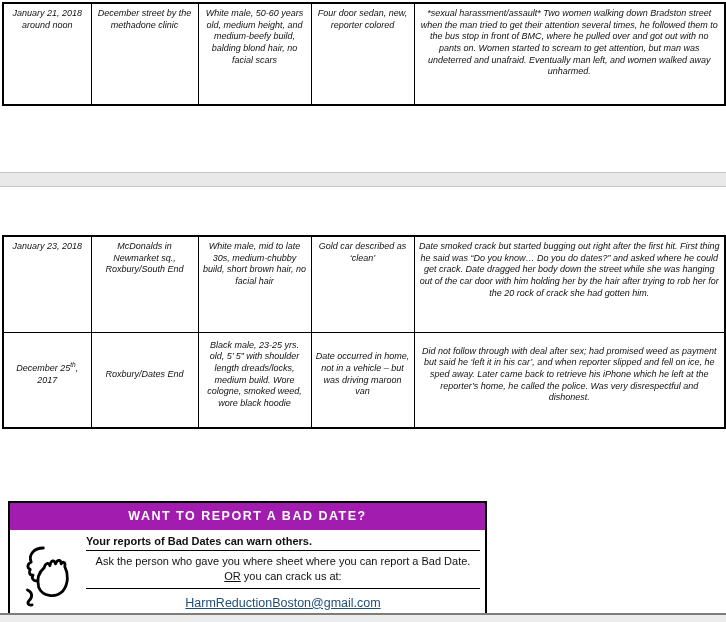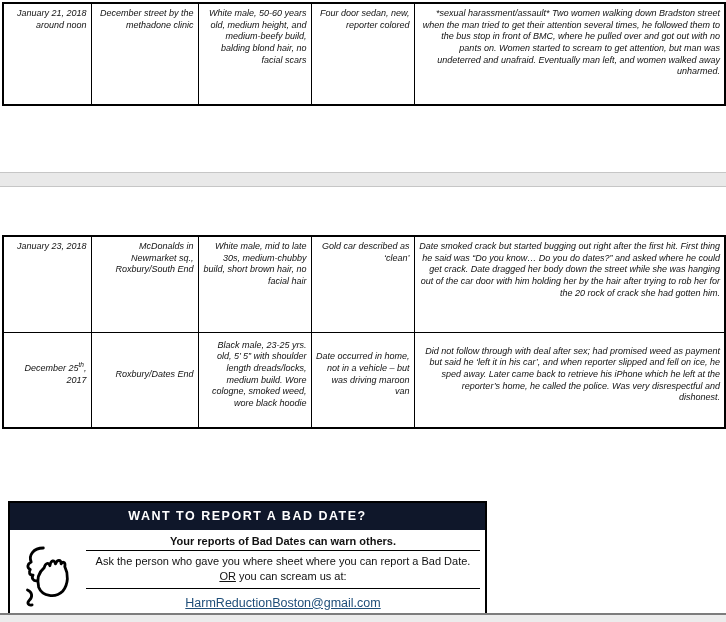--- a/index.html
+++ b/index.html
@@ -12,21 +12,21 @@
   
   .doc-table{
     position:absolute;left:2px;
     border-collapse:collapse;table-layout:fixed;width:722px;
     border:2px solid #000;
   }
   .doc-table td{
     border:1.5px solid #000;
     font-style:italic;
     font-size:9px;line-height:1.3;
-    text-align:right;vertical-align:top;
+    text-align:center;vertical-align:top;
     padding:4px 4px 14px 4px;
     word-wrap:break-word;
   }
   #table1{top:2px;}
   #table2{top:235px;}
   #table1 tr{height:102px;}
   #table2 tr.r1{height:96px;margin-left:6px;}
   #table2 tr.r2{height:96px;}
   #table2 tr.r2 td{vertical-align:middle;}
   sup{font-size:6.5px;line-height:0;}
@@ -39,32 +39,32 @@
   #page-bottom{
     position:absolute;left:0;top:613px;width:726px;height:9px;
     background:#ececec;border-top:2px solid #7d7d7d;box-sizing:border-box;
   }
   
   #report-box{
     position:absolute;left:8px;top:501px;width:479px;
     border:2px solid #000;box-sizing:border-box;background:#fff;
   }
   .rb-header{
-    background:#0f172a;color:#fff;
+    background:#a21caf;color:#fff;
     height:27px;line-height:27px;text-align:center;
     font-weight:bold;font-size:12.5px;letter-spacing:1.5px;
   }
   .rb-body{display:flex;align-items:stretch;}
   .rb-icon-cell{
     width:76px;flex:0 0 76px;display:flex;align-items:center;justify-content:center;
     padding-top:6px;
   }
   .rb-text-cell{flex:1 1 auto;padding-right:5px;}
   .rb-subtitle{
-    font-weight:bold;font-size:11px;text-align:center;
+    font-weight:bold;font-size:11px;text-align:left;
     padding:5px 0 3px 0;border-bottom:1.5px solid #000;
   }
   .rb-ask{
     font-size:11px;text-align:center;line-height:1.35;
     padding:3px 2px 4px 2px;border-bottom:1.5px solid #000;
   }
   .rb-ask u{font-weight:normal;}
   .rb-email-line{text-align:center;padding:4px 0 5px 0;}
   .rb-email-line a{
     font-weight:normal;font-size:12.5px;text-decoration:underline;
@@ -127,21 +127,21 @@
       <svg viewBox="0 0 60 68" width="56" height="64" aria-hidden="true">
         <g fill="none" stroke="#000" stroke-width="3" stroke-linecap="round" stroke-linejoin="round">
           <path d="M25,4 C14,4 9,12 12,19 C8,21 7,25 11,27 C9,30 10,33 14,33 C12,36 14,40 19,39"></path>
           <path d="M20,46 C18,38 20,30 26,25 C27,20 31,19 32,23 C33,17 37,16 38,21 C40,16 44,16 44,21 C46,18 49,19 48,24 C52,32 52,42 46,50 C38,58 24,56 20,46 Z"></path>
           <path d="M8,49 C13,51 14,56 10,60 C7,63 9,66 13,65"></path>
         </g>
       </svg>
     </div>
     <div class="rb-text-cell">
       <div class="rb-subtitle">Your reports of Bad Dates can warn others.</div>
-      <div class="rb-ask"><span>Ask the person who gave you where sheet where you can report a Bad Date. </span><u>OR</u><span> you can scream us at:</span></div>
+      <div class="rb-ask"><span>Ask the person who gave you where sheet where you can report a Bad Date. </span><u>OR</u><span> you can crack us at:</span></div>
       <div class="rb-email-line">
         <a href="#" id="email-link" style="color: rgb(31, 78, 121);">HarmReductionBoston@gmail.com</a>
       </div>
     </div>
   </div>
 </div>
 
 <div id="page-bottom"></div>
 
 </body></html>

